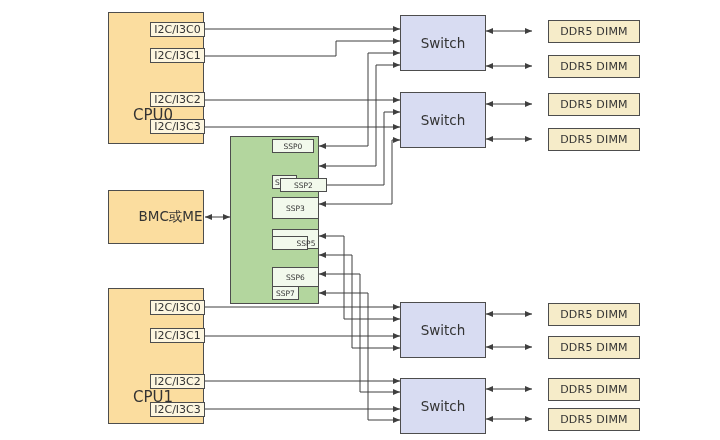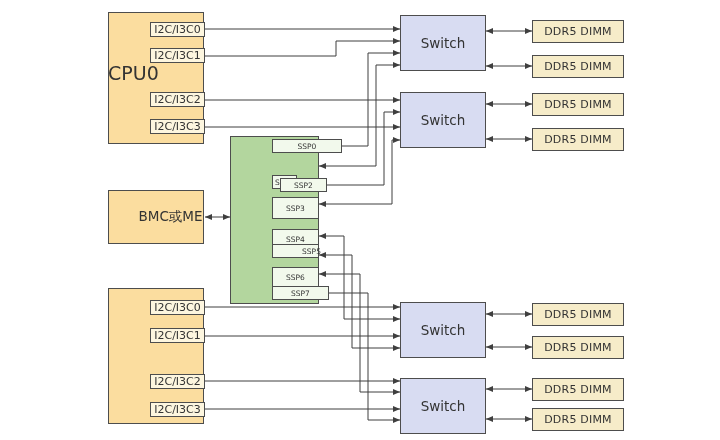--- a/index.html
+++ b/index.html
@@ -11,30 +11,30 @@
   .stage svg.wires { position:absolute; left:0; top:0; z-index:1; }
   .block {
     position:absolute; box-sizing:border-box; z-index:2;
     border:1.2px solid var(--border);
     display:flex; align-items:center; justify-content:center;
   }
   .cpu   { background:var(--cpu_fill); }
   .bmc   { background:var(--cpu_fill); font-size:13.5px;padding-left:29px; }
   .hub   { background:var(--hub_fill); }
   .sw    { background:var(--switch_fill); font-size:13.5px; }
-  .dimm  { background:var(--dimm_fill); font-size:11px; letter-spacing:.2px; }
+  .dimm  { background:var(--dimm_fill); font-size:11px; letter-spacing:.2px;margin-left:16px; }
   .tag {
     position:absolute; box-sizing:border-box; z-index:3;
     border:1px solid var(--border); background:var(--tag_fill);
     display:flex; align-items:center; justify-content:center;
     font-size:11px; white-space:nowrap;
   }
   .ssp-tag { background:var(--ssp_fill); font-size:7.5px; }
   .freelabel {
-    position:absolute; z-index:4; text-align:left; font-size:19px;
+    position:absolute; z-index:4; text-align:center; font-size:15px;margin-top:44px;
   }
 </style>
 </head>
 <body>
 
 <div class="stage">
 
   <svg class="wires" width="720" height="440" viewBox="0 0 720 440">
     <defs>
       <marker id="mE" markerWidth="8" markerHeight="7" refX="7" refY="3" orient="auto" markerUnits="userSpaceOnUse">
@@ -82,34 +82,35 @@
   <div class="block cpu" style="left:108px;top:12px;width:96px;height:132px;"></div>
   <div class="freelabel" style="left:108px;top:62px;width:90px;">CPU0</div>
   <div class="tag" style="left:150px;top:22px;width:55px;height:15px;">I2C/I3C0</div>
   <div class="tag" style="left:150px;top:48px;width:55px;height:15px;">I2C/I3C1</div>
   <div class="tag" style="left:150px;top:92px;width:55px;height:15px;">I2C/I3C2</div>
   <div class="tag" style="left:150px;top:119px;width:55px;height:15px;">I2C/I3C3</div>
 
   <div class="block bmc" style="left:108px;top:190px;width:96px;height:54px;">BMC或ME</div>
 
   <div class="block cpu" style="left:108px;top:288px;width:96px;height:136px;"></div>
+  <div class="freelabel" style="left:108px;top:344px;width:90px;">CPU1</div>
   <div class="tag" style="left:150px;top:300px;width:55px;height:15px;">I2C/I3C0</div>
   <div class="tag" style="left:150px;top:328px;width:55px;height:15px;">I2C/I3C1</div>
   <div class="tag" style="left:150px;top:374px;width:55px;height:15px;">I2C/I3C2</div>
   <div class="tag" style="left:150px;top:402px;width:55px;height:15px;">I2C/I3C3</div>
 
   <div class="block hub" style="left:230px;top:136px;width:89px;height:168px;"></div>
-  <div class="tag ssp-tag" style="left:272px;top:139px;width:70px;height:14px;">SSP0</div>
+  <div class="tag ssp-tag" style="left:272px;top:139px;width:42px;height:14px;">SSP0</div>
   <div class="tag ssp-tag" style="left:272px;top:175px;width:25px;height:14px;">SSP1</div>
   <div class="tag ssp-tag" style="left:280px;top:178px;width:47px;height:14px;">SSP2</div>
   <div class="tag ssp-tag" style="left:272px;top:197px;width:47px;height:22px;">SSP3</div>
   <div class="tag ssp-tag" style="left:272px;top:229px;width:47px;height:20px;">SSP4</div>
-  <div class="tag ssp-tag" style="left:272px;top:244px;width:47px;height:14px;padding-left:32px;">SSP5</div>
+  <div class="tag ssp-tag" style="left:272px;top:236px;width:36px;height:14px;padding-left:32px;">SSP5</div>
   <div class="tag ssp-tag" style="left:272px;top:267px;width:47px;height:20px;">SSP6</div>
-  <div class="tag ssp-tag" style="left:272px;top:286px;width:57px;height:14px;">SSP7</div>
+  <div class="tag ssp-tag" style="left:272px;top:286px;width:27px;height:14px;">SSP7</div>
 
   <div class="block sw" style="left:400px;top:15px;width:86px;height:56px;">Switch</div>
   <div class="block sw" style="left:400px;top:92px;width:86px;height:56px;">Switch</div>
   <div class="block sw" style="left:400px;top:302px;width:86px;height:56px;">Switch</div>
   <div class="block sw" style="left:400px;top:378px;width:86px;height:56px;">Switch</div>
 
   <div class="block dimm" style="left:532px;top:20px;width:92px;height:23px;">DDR5 DIMM</div>
   <div class="block dimm" style="left:532px;top:55px;width:92px;height:23px;">DDR5 DIMM</div>
   <div class="block dimm" style="left:532px;top:93px;width:92px;height:23px;">DDR5 DIMM</div>
   <div class="block dimm" style="left:532px;top:128px;width:92px;height:23px;">DDR5 DIMM</div>

